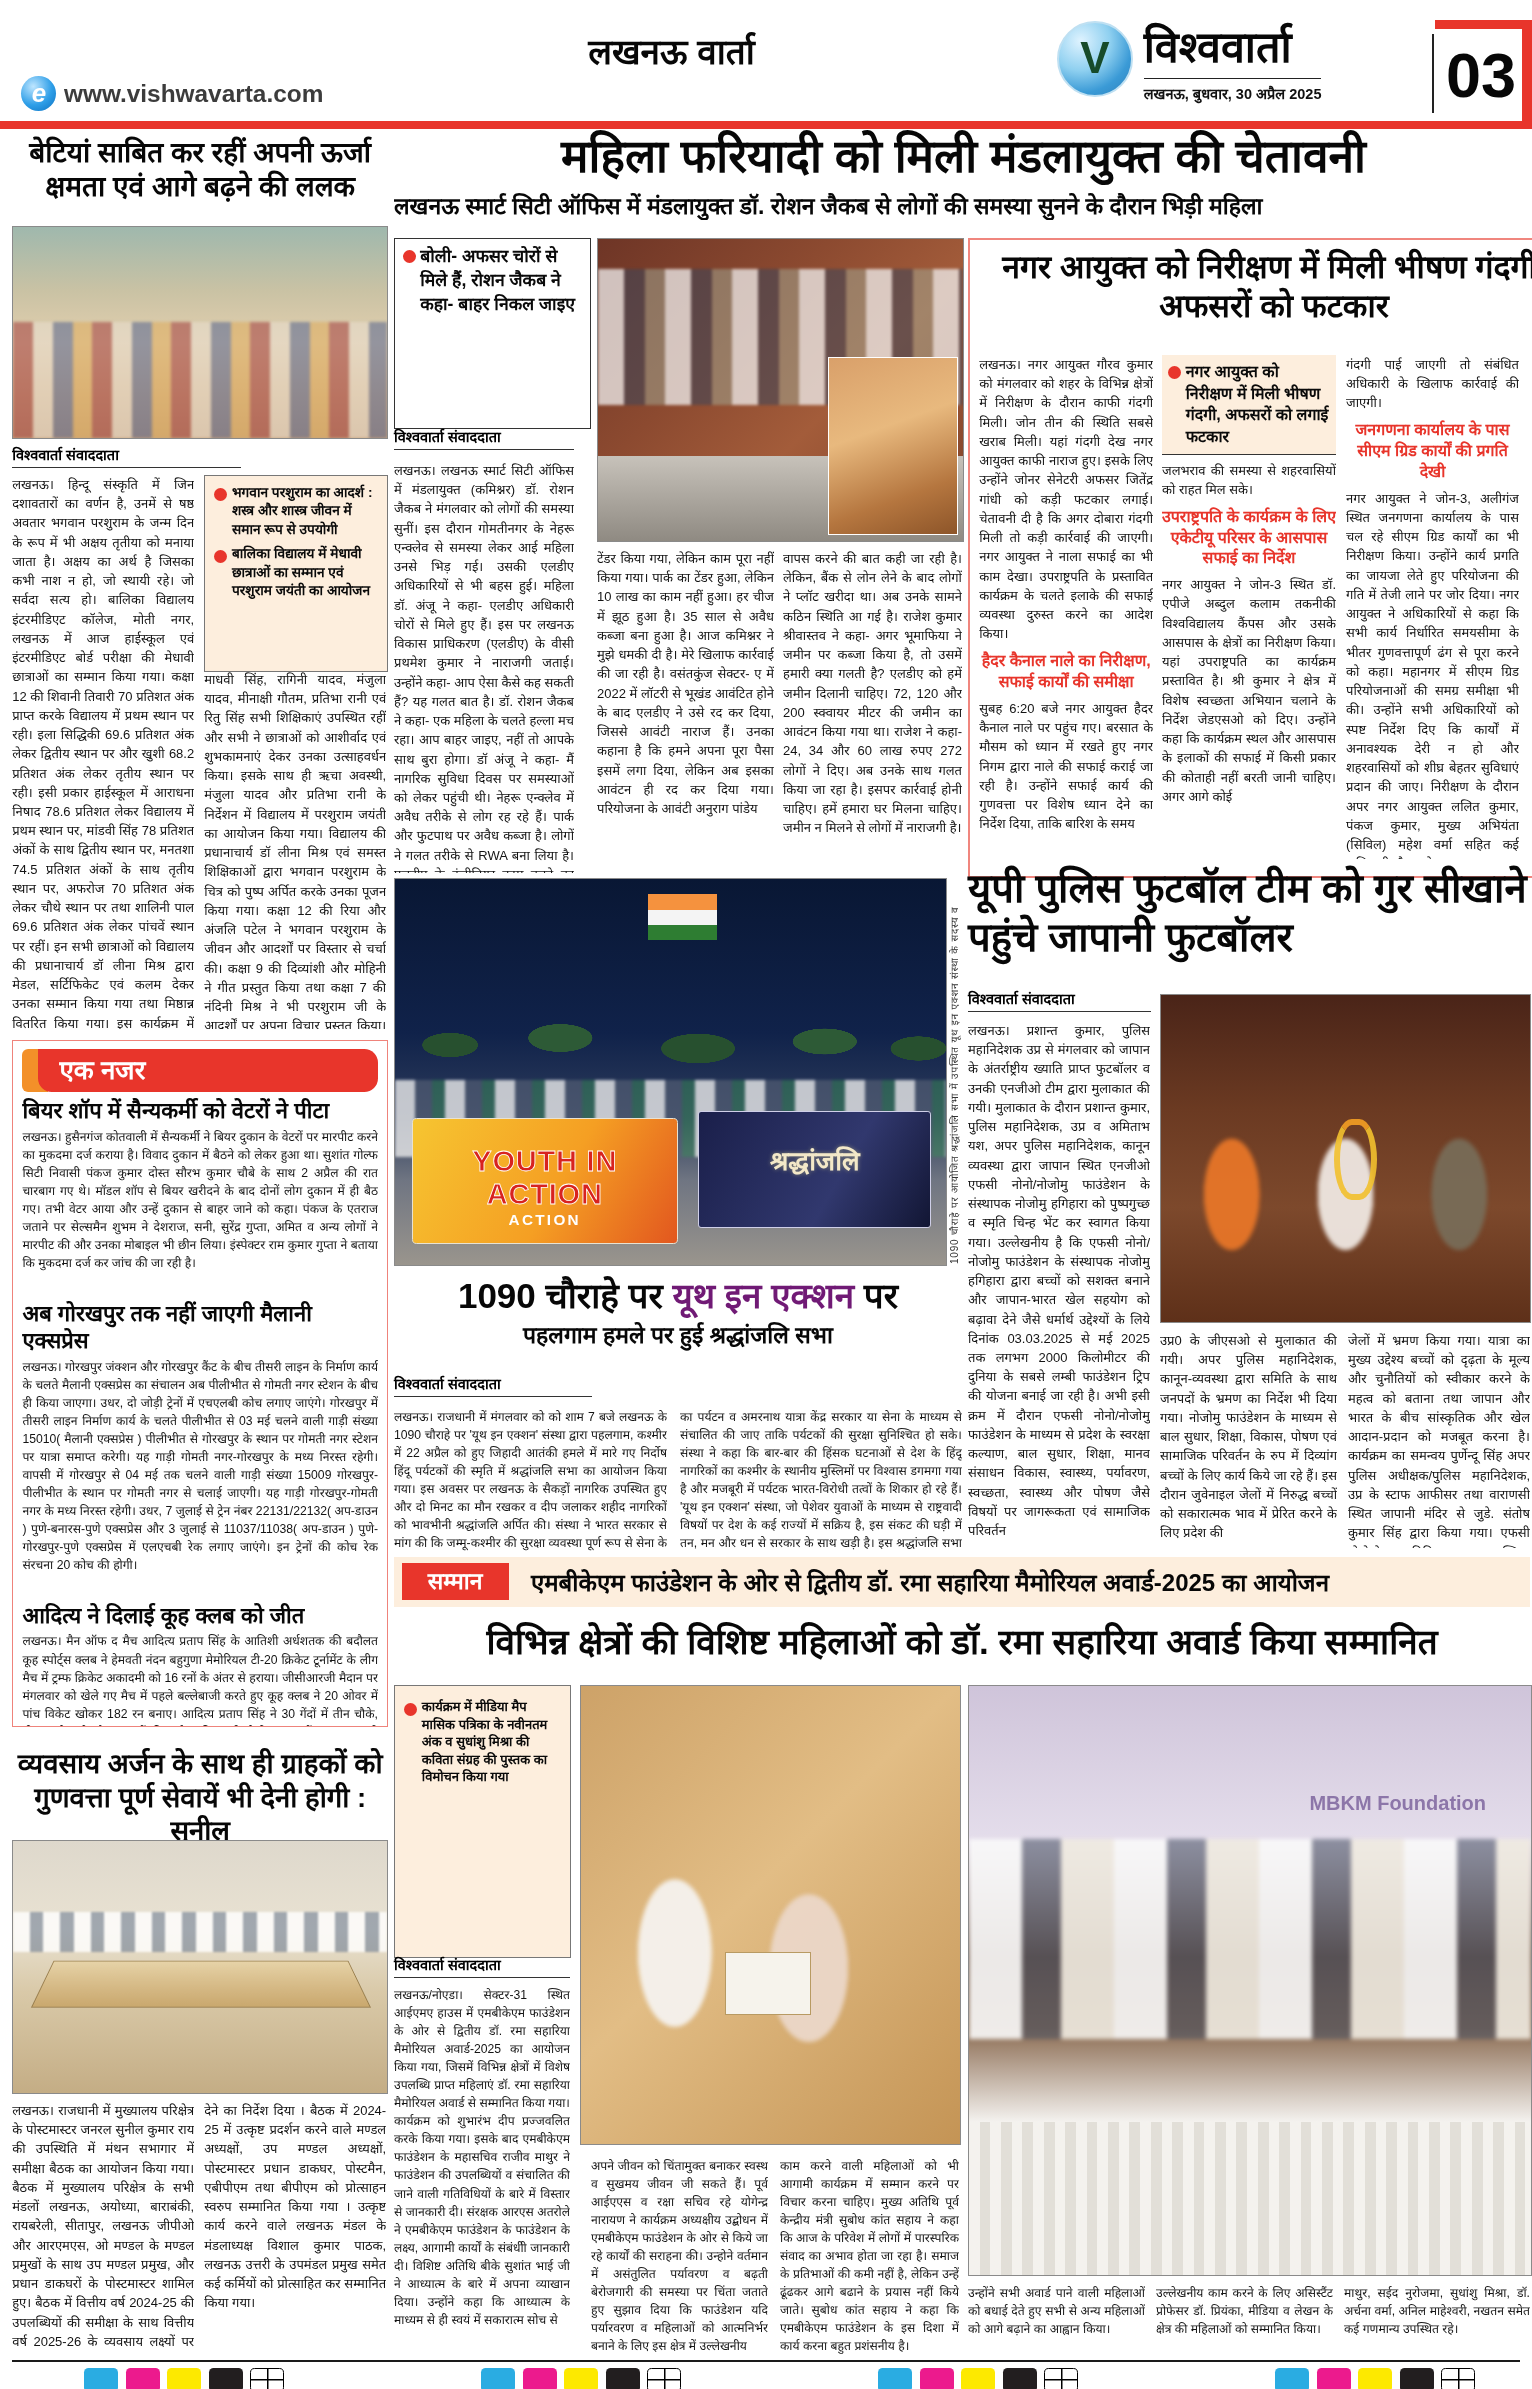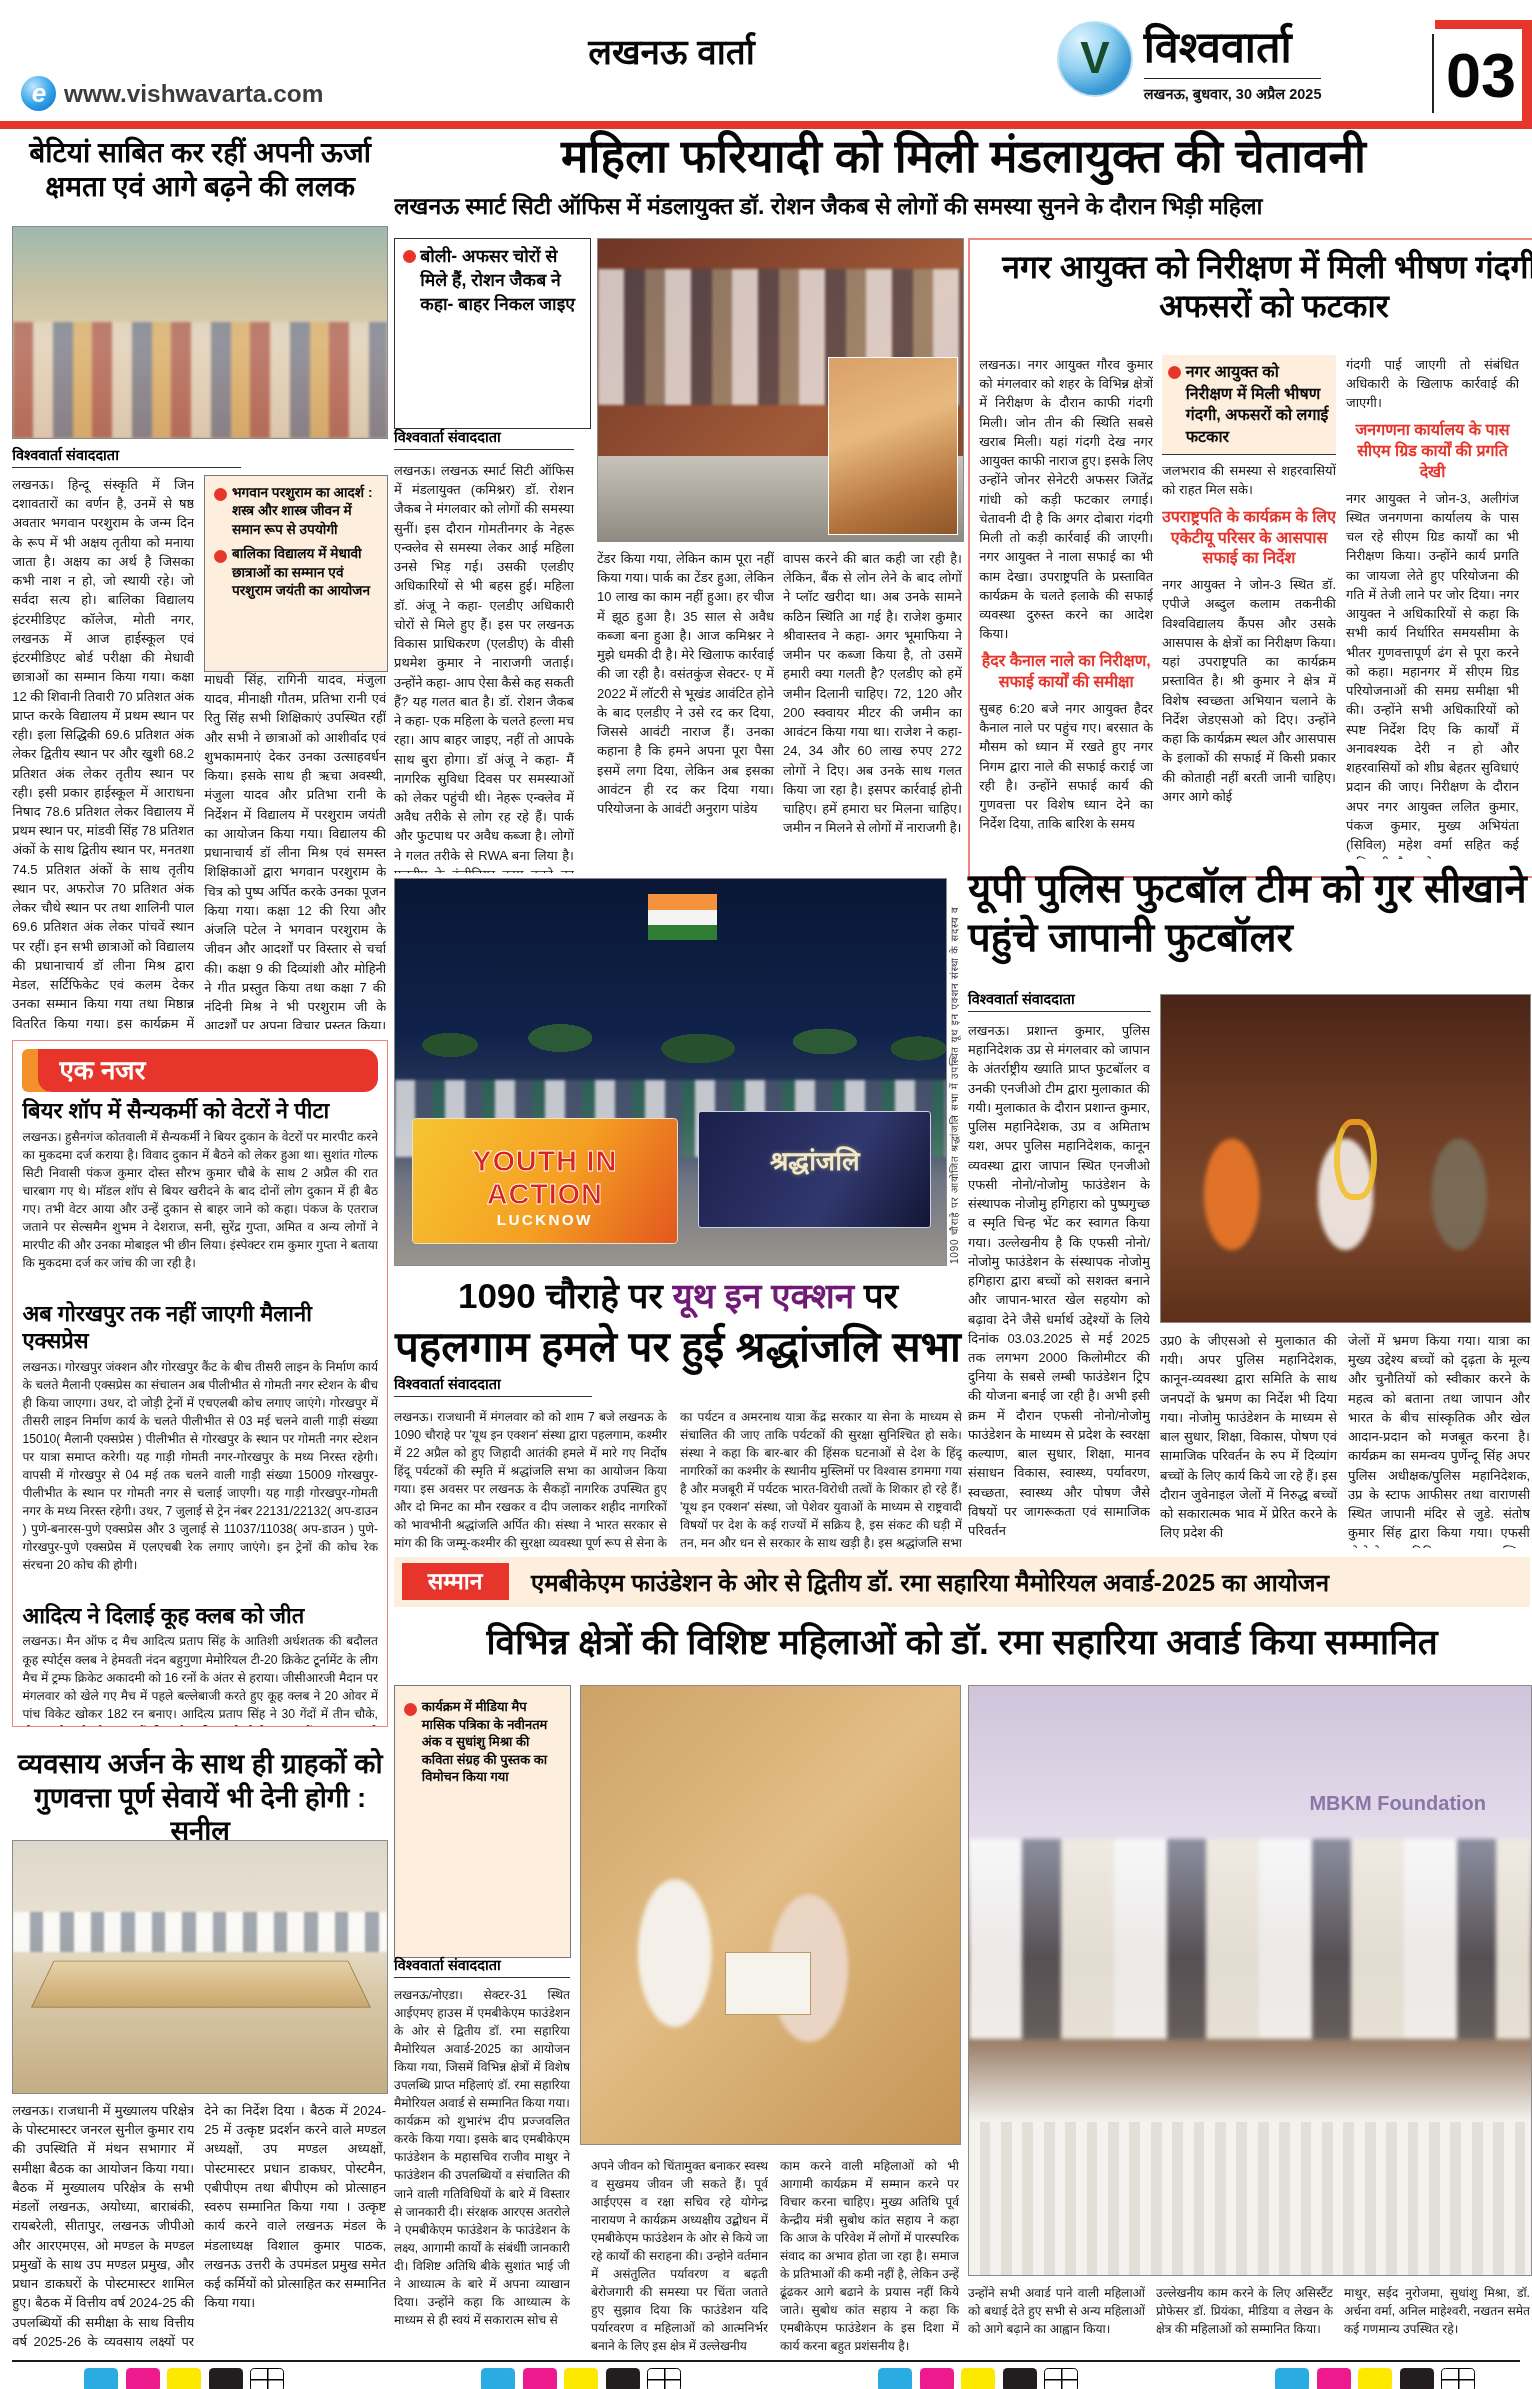--- a/index.html
+++ b/index.html
@@ -149,31 +149,31 @@
         radial-gradient(ellipse 53px 21.4px at 78% 45%,#2d5a36 60%,transparent 61%),
         radial-gradient(ellipse 46px 20px at 95% 55%,#27502f 60%,transparent 61%);"></div>
       <div style="position:absolute;left:46%;top:4%;width:69px;height:46px;">
         <div style="height:15.3px;background:#f5923e;"></div>
           <div style="height:15.3px;background:#f4f4f4;"></div>
           <div style="height:15.3px;background:#2e7d32;"></div>
       </div>
       <div style="position:absolute;left:0;top:52%;width:100%;height:20%;background:repeating-linear-gradient(90deg,rgba(235,235,235,.8) 0 20px,rgba(90,100,120,.6) 20px 37px,rgba(60,140,90,.5) 37px 50px);filter:blur(1.5px);"></div>
       <div style="position:absolute;left:3%;top:62%;width:48%;height:32%;background:linear-gradient(120deg,#f6c531 0%,#f59f23 55%,#e2571f 100%);border-radius:4.6px;border:1.5px solid #e8e2d2;text-align:center;">
         <div style="margin-top:26px;font-size:29px;font-weight:bold;color:#d8231f;-webkit-text-stroke:0.8px #fff;letter-spacing:0.8px;">YOUTH IN ACTION</div>
-        <div style="font-size:15.3px;font-weight:bold;color:#fff;letter-spacing:2.3px;">LUCKNOW</div>
+        <div style="font-size:15.3px;font-weight:bold;color:#fff;letter-spacing:2.3px;">ACTION</div>
       </div>
       <div style="position:absolute;left:55%;top:60%;width:42%;height:30%;background:linear-gradient(120deg,#1a1f4a,#31386e 60%,#121634);border-radius:3.1px;border:1.5px solid #cfcfe8;text-align:center;">
         <div style="margin-top:30.5px;font-size:26px;font-weight:bold;color:#f3e8c8;text-shadow:0 0 4.6px #887;">श्रद्धांजलि</div>
       </div>
     </div>
     <div class="abs vert-caption" style="left:554px;top:0;width:13.7px;height:386px;">1090 चौराहे पर आयोजित श्रद्धांजलि सभा में उपस्थित यूथ इन एक्शन संस्था के सदस्य व नागरिक।</div>
     <div class="abs headline" style="left:0;top:397px;width:568px;text-align:center;font-size:35px;">
       <span>1090 चौराहे पर </span><span style="color:#701a75;">यूथ इन एक्शन</span><span> पर</span>
     </div>
-    <div class="abs headline" style="left:0;top:443px;width:568px;text-align:center;font-size:42px;">पहलगाम हमले पर हुई श्रद्धांजलि सभा</div>
+    <div class="abs headline" style="left:0;top:443px;width:568px;text-align:center;font-size:23px;">पहलगाम हमले पर हुई श्रद्धांजलि सभा</div>
     <div class="byline abs" style="left:0;top:495px;width:198px;">विश्ववार्ता संवाददाता</div>
     <div class="colbox bt" style="left:0;top:530px;width:273px;height:144px;font-size:12.2px;">लखनऊ। राजधानी में मंगलवार को को शाम 7 बजे लखनऊ के 1090 चौराहे पर 'यूथ इन एक्शन' संस्था द्वारा पहलगाम, कश्मीर में 22 अप्रैल को हुए जिहादी आतंकी हमले में मारे गए निर्दोष हिंदू पर्यटकों की स्मृति में श्रद्धांजलि सभा का आयोजन किया गया। इस अवसर पर लखनऊ के सैकड़ों नागरिक उपस्थित हुए और दो मिनट का मौन रखकर व दीप जलाकर शहीद नागरिकों को भावभीनी श्रद्धांजलि अर्पित की। संस्था ने भारत सरकार से मांग की कि जम्मू-कश्मीर की सुरक्षा व्यवस्था पूर्ण रूप से सेना के हवाले की जाए, देश के भीतर सक्रिय पाकिस्तान समर्थक देशद्रोहियों की नागरिकता समाप्त की जाए, पाकिस्तान पर निर्णायक सैन्य कार्रवाई कर पाकिस्तान अधिकृत कश्मीर (पीओके) को भारत में पुनः सम्मिलित किया जाए, और कश्मीर</div>
     <div class="colbox bt" style="left:286px;top:530px;width:282px;height:144px;font-size:12.2px;">का पर्यटन व अमरनाथ यात्रा केंद्र सरकार या सेना के माध्यम से संचालित की जाए ताकि पर्यटकों की सुरक्षा सुनिश्चित हो सके। संस्था ने कहा कि बार-बार की हिंसक घटनाओं से देश के हिंदू नागरिकों का कश्मीर के स्थानीय मुस्लिमों पर विश्वास डगमगा गया है और मजबूरी में पर्यटक भारत-विरोधी तत्वों के शिकार हो रहे हैं। 'यूथ इन एक्शन' संस्था, जो पेशेवर युवाओं के माध्यम से राष्ट्रवादी विषयों पर देश के कई राज्यों में सक्रिय है, इस संकट की घड़ी में तन, मन और धन से सरकार के साथ खड़ी है। इस श्रद्धांजलि सभा में संस्था के राष्ट्रीय संयोजक श्री शतरुद्र प्रताप सहित अनिकेत अनि, शशांक सूर्यवंशी, आलोक भदौरिया रविन्द्र सिंह , डॉ आलोक पांडेय , सीए अनुज कुमार श्रीवास्तव , रेनेंद्र सक्सेना, आकाश पांडेय, प्रत्यूष श्रीवास्तव, डॉ. श्वेता श्रीवास्तव, विनीता सिंह एवं अपूर्वा परिहार प्रमुख रूप से उपस्थित रहे।</div>
   </div>
 
   <div class="abs" style="left:968px;top:864px;width:562px;height:687px;">
     <div class="headline" style="font-size:40px;text-align:left;height:115px;">यूपी पुलिस फुटबॉल टीम को गुर सीखाने पहुंचे जापानी फुटबॉलर</div>
     <div class="byline abs" style="left:0;top:124px;width:183px;">विश्ववार्ता संवाददाता</div>
     <div class="colbox bt" style="left:0;top:157px;width:182px;height:527px;">लखनऊ। प्रशान्त कुमार, पुलिस महानिदेशक उप्र से मंगलवार को जापान के अंतर्राष्ट्रीय ख्याति प्राप्त फुटबॉलर व उनकी एनजीओ टीम द्वारा मुलाकात की गयी। मुलाकात के दौरान प्रशान्त कुमार, पुलिस महानिदेशक, उप्र व अमिताभ यश, अपर पुलिस महानिदेशक, कानून व्यवस्था द्वारा जापान स्थित एनजीओ एफसी नोनो/नोजोमु फाउंडेशन के संस्थापक नोजोमु हगिहारा को पुष्पगुच्छ व स्मृति चिन्ह भेंट कर स्वागत किया गया। उल्लेखनीय है कि एफसी नोनो/नोजोमु फाउंडेशन के संस्थापक नोजोमु हगिहारा द्वारा बच्चों को सशक्त बनाने और जापान-भारत खेल सहयोग को बढ़ावा देने जैसे धर्मार्थ उद्देश्यों के लिये दिनांक 03.03.2025 से मई 2025 तक लगभग 2000 किलोमीटर की दुनिया के सबसे लम्बी फाउंडेशन ट्रिप की योजना बनाई जा रही है। अभी इसी क्रम में दौरान एफसी नोनो/नोजोमु फाउंडेशन के माध्यम से प्रदेश के स्वरक्षा कल्याण, बाल सुधार, शिक्षा, मानव संसाधन विकास, स्वास्थ्य, पर्यावरण, स्वच्छता, स्वास्थ्य और पोषण जैसे विषयों पर जागरूकता एवं सामाजिक परिवर्तन</div>
     <div class="photo" style="position:absolute;left:192px;top:130px;width:369px;height:327px;background:linear-gradient(180deg,#4a2418 0%,#6b3a22 35%,#7d492c 65%,#5e3019 100%);">

